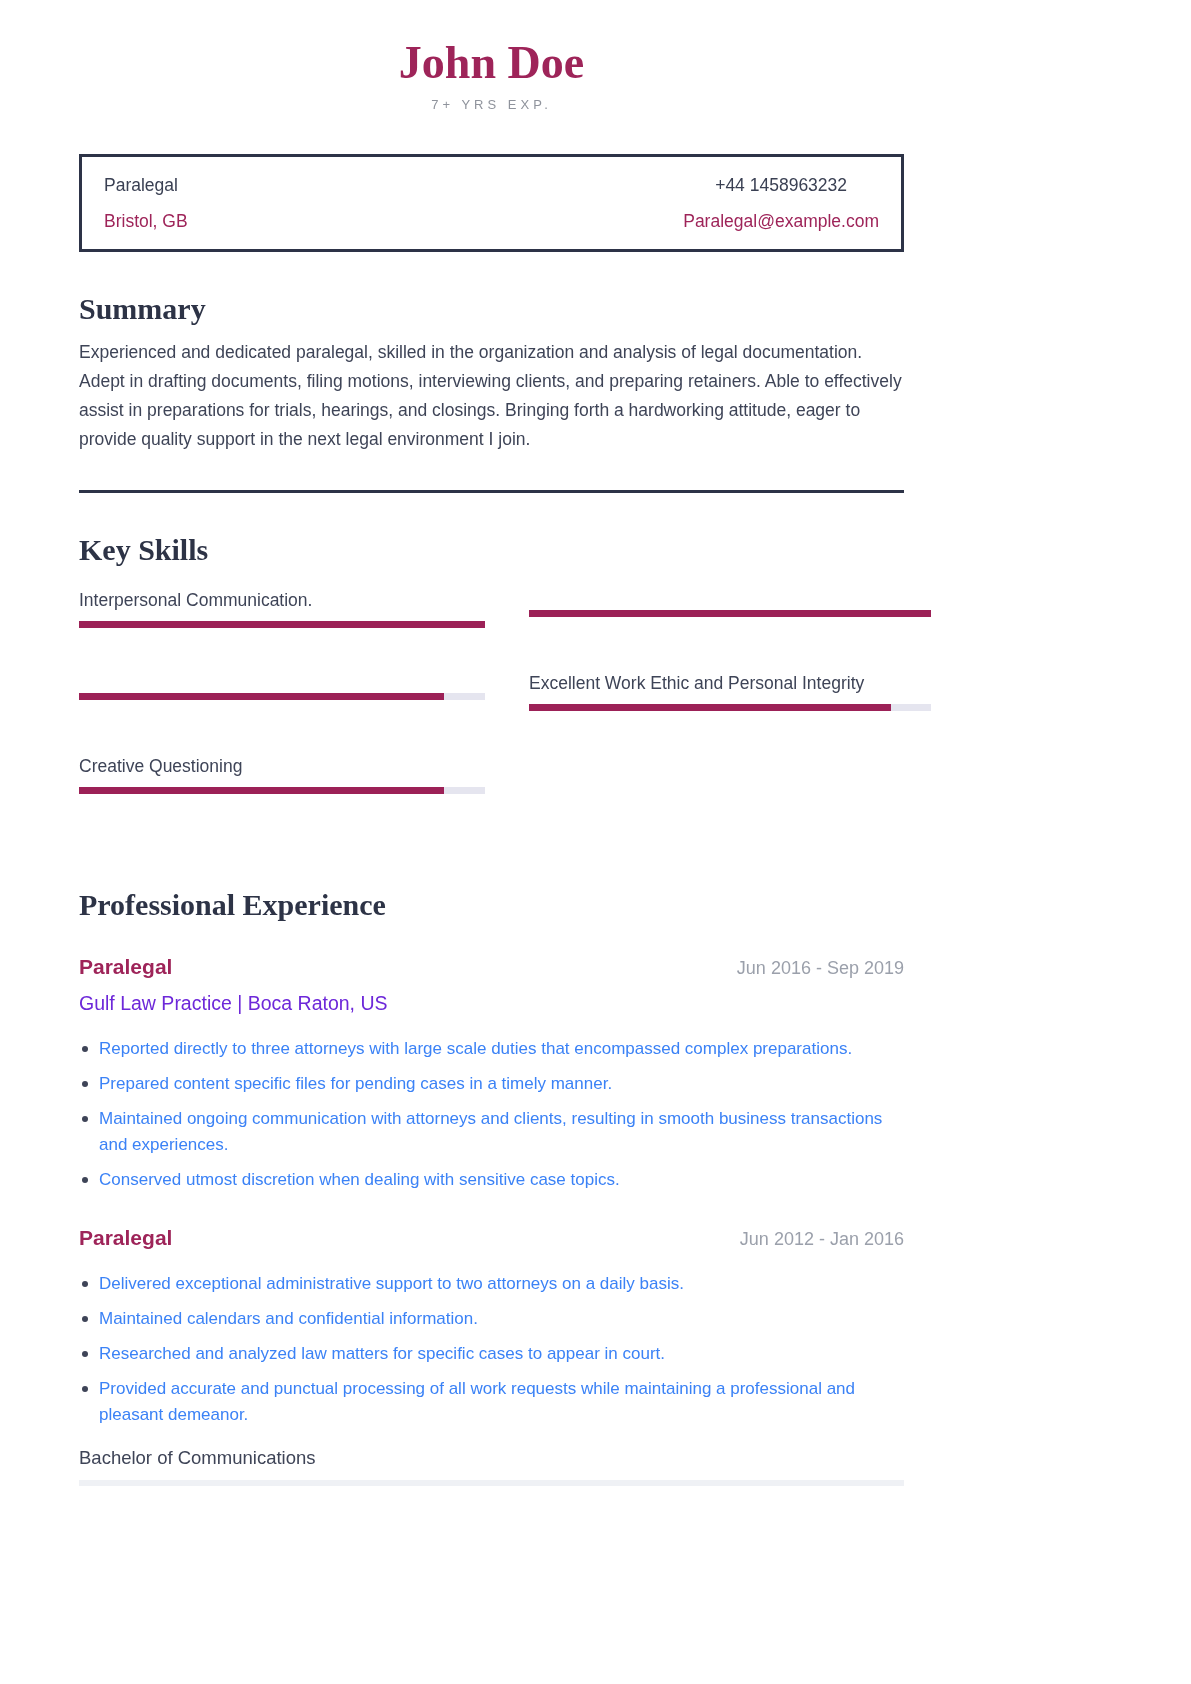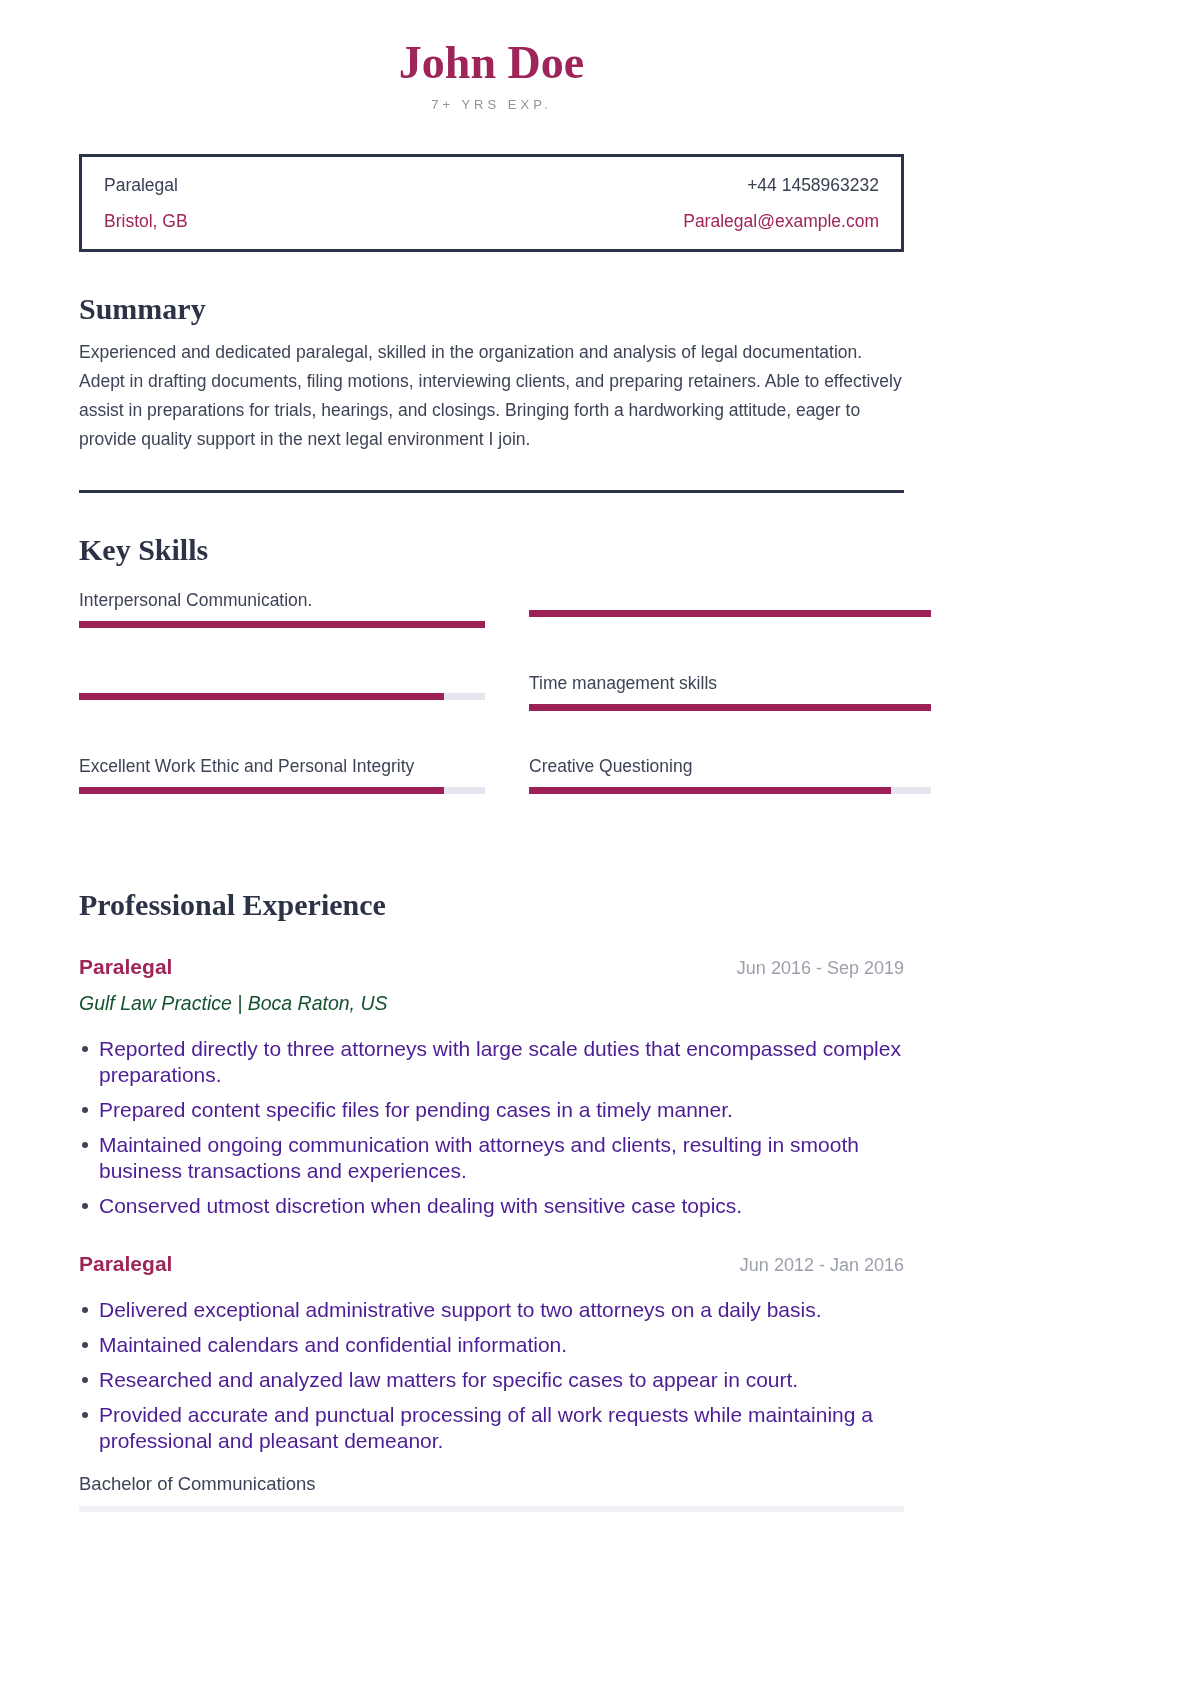--- a/index.html
+++ b/index.html
@@ -29,21 +29,21 @@
 
   
   .contact-box {
     margin-top:42px;
     border:3px solid #2D3347;
     padding:16px 22px;
     display:flex;
     justify-content:space-between;
   }
   .contact-col { display:flex; flex-direction:column; gap:12px; }
-  .contact-col.right { text-align:right; }
+  .contact-col.right { text-align:center; }
   .contact-line { font-size:17.5px; line-height:24px; color:#3A4053; }
   .contact-line.accent { color:#9E2459; }
 
   
   .sec-h {
     font-family:"Liberation Serif", serif;
     font-weight:700;
     font-size:30px;
     line-height:38px;
     color:#2D3346;
@@ -71,29 +71,29 @@
   .skill-track { margin-top:10px; height:7px; background:#E5E5EF; width:100%; }
   .skill-fill { height:7px; background:#9C2157; width:100%; }
 
   
   .exp-h { margin-top:92px; }
   .job { margin-top:30px; }
   .job.second { margin-top:32px; }
   .job-head { display:flex; justify-content:space-between; align-items:baseline; }
   .job-title { font-size:21px; line-height:26px; font-weight:700; color:#9E2459; }
   .job-date { font-size:18px; color:#9BA0AB;text-align:center; }
-  .job-company { margin-top:10px; font-size:19.5px; line-height:26px; color:#14532d;font-style:italic; }
+  .job-company { margin-top:10px; font-size:19.5px; line-height:26px; color:#6d28d9; }
   ul.bullets { margin-top:20px; list-style:none; }
   ul.bullets li {
     position:relative;
     padding-left:20px;
     margin-bottom:9px;
-    font-size:21px;
+    font-size:17px;
     line-height:26px;
-    color:#4c1d95;
+    color:#3b82f6;
   }
   ul.bullets li::before {
     content:"";
     position:absolute;
     left:3px; top:10px;
     width:6px; height:6px;
     border-radius:50%;
     background:#3E4457;
   }
 
@@ -140,26 +140,20 @@
       <div class="skill-track">
           <div class="skill-fill" style="width: 100%;"></div>
         </div>
     </div>
     <div class="skill-item">
       <div class="skill-track">
           <div class="skill-fill" style="width: 90%;"></div>
         </div>
     </div>
     <div class="skill-item">
-      <div class="skill-label">Time management skills</div>
-      <div class="skill-track">
-          <div class="skill-fill" style="width: 100%;"></div>
-        </div>
-    </div>
-    <div class="skill-item">
       <div class="skill-label">Excellent Work Ethic and Personal Integrity</div>
       <div class="skill-track">
           <div class="skill-fill" style="width: 90%;"></div>
         </div>
     </div>
     <div class="skill-item">
       <div class="skill-label">Creative Questioning</div>
       <div class="skill-track">
           <div class="skill-fill" style="width: 90%;"></div>
         </div>

